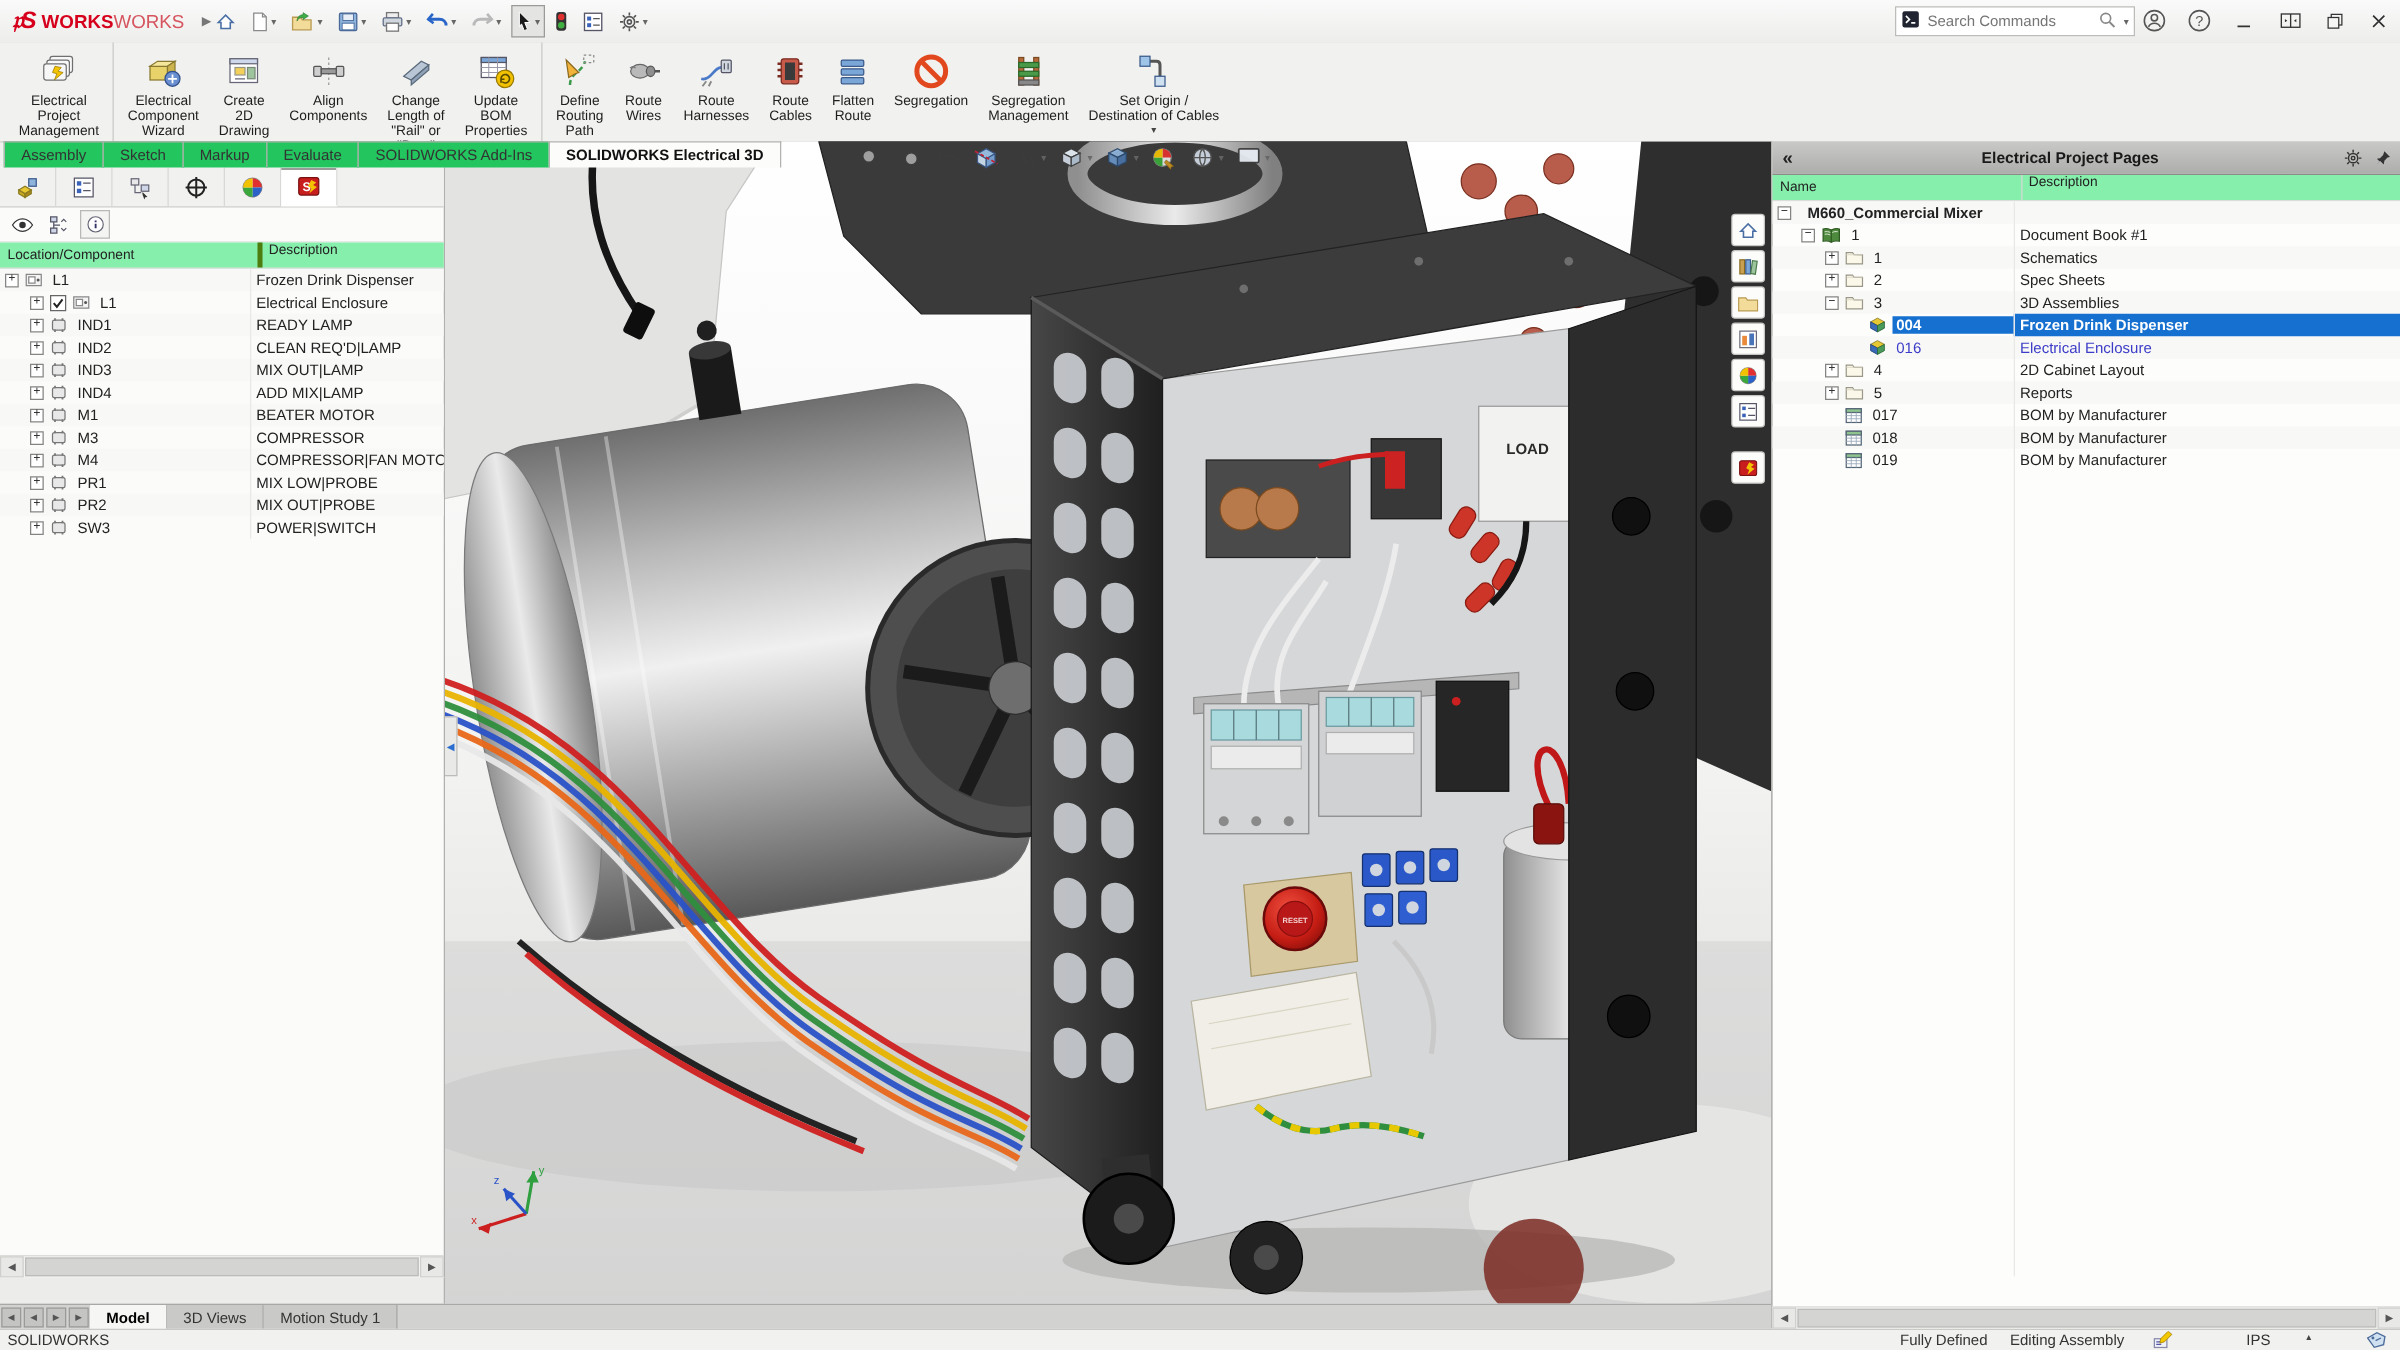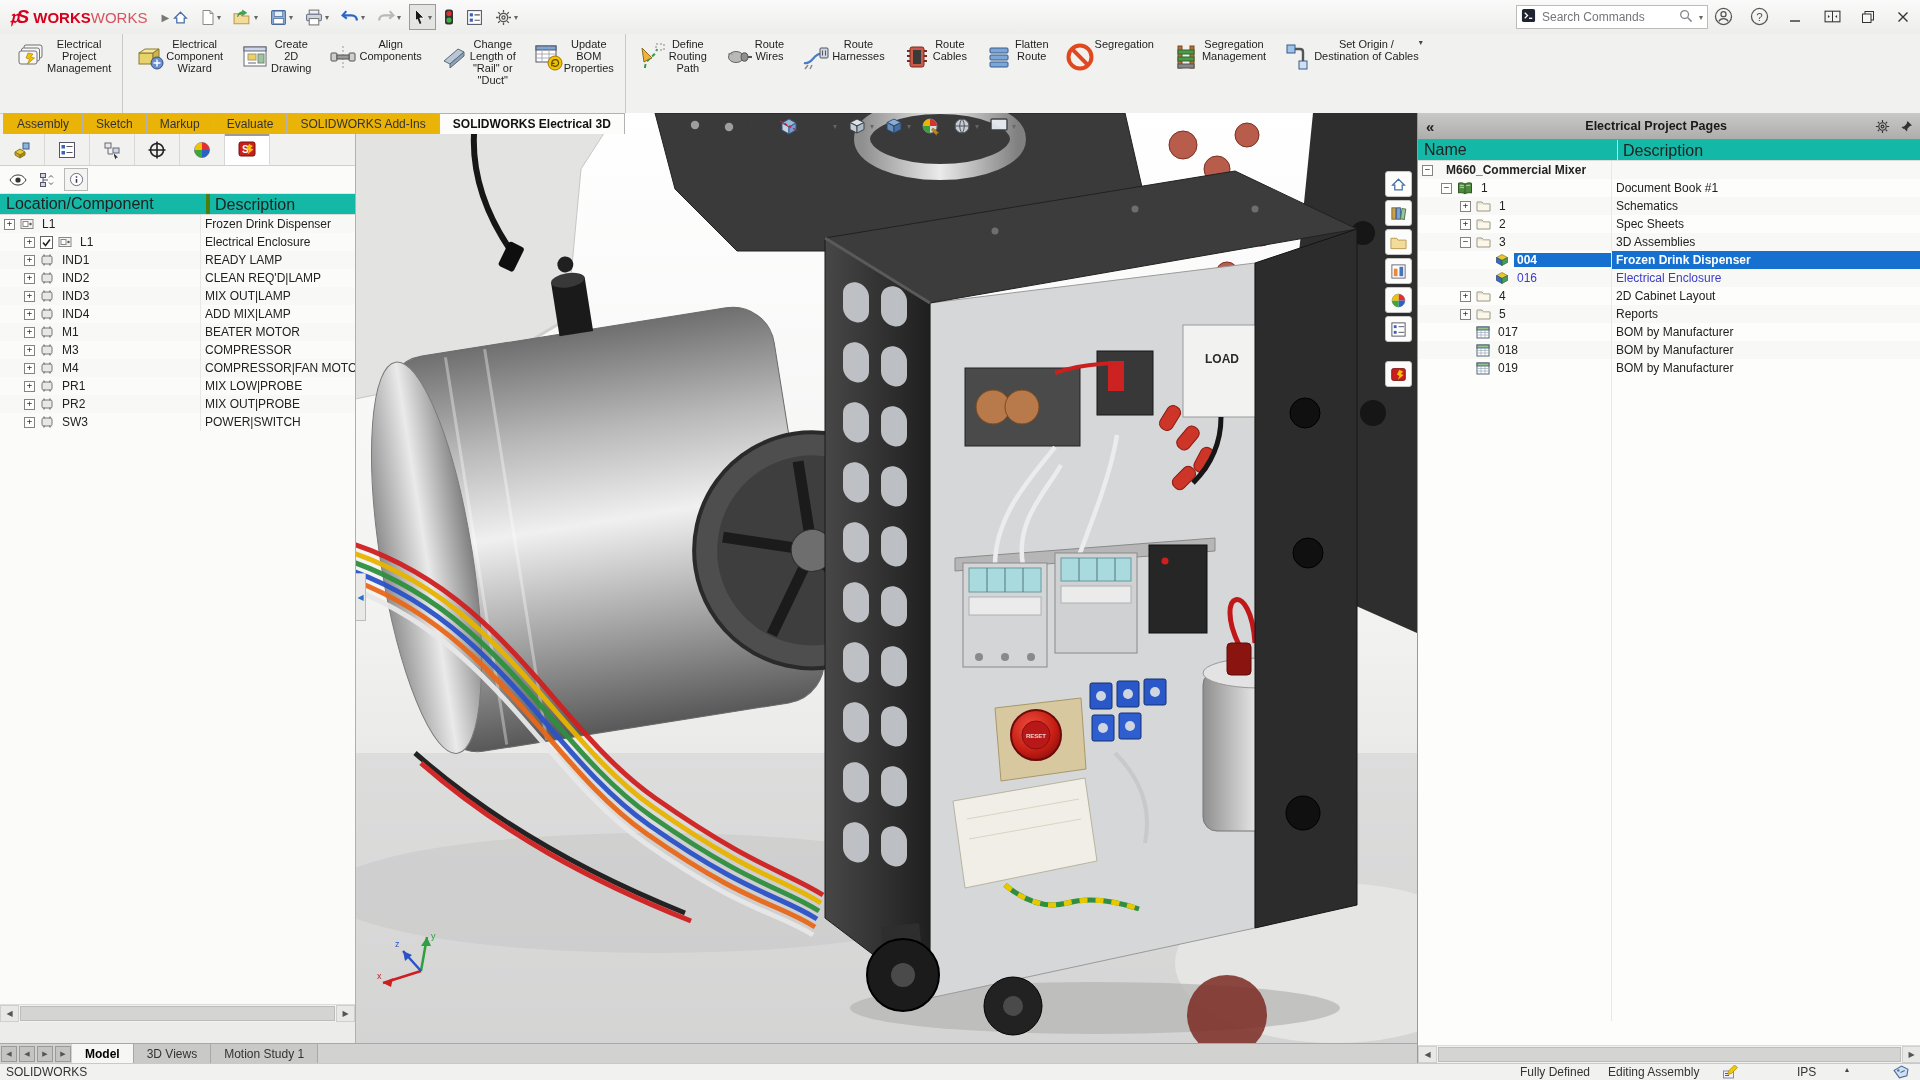--- a/index.html
+++ b/index.html
@@ -21,38 +21,38 @@
   #searchbox{position:absolute;left:1516px;top:5px;width:182px;height:22px;background:#fff;
              border:1px solid #bcbcba;display:flex;align-items:center;padding:0 4px;gap:4px}
   #searchbox input{border:none;outline:none;flex:1;font-size:12px;color:#14532d;width:100px;
                    font-family:"Liberation Sans","DejaVu Sans",sans-serif;background:transparent}
   .win-ctl{position:absolute;top:0;width:34px;height:33px;display:flex;align-items:center;justify-content:center}
   
   #ribbon{left:0;top:34px;width:1920px;height:79px;background:#f1f1ef;position:absolute;
           display:flex;align-items:stretch;padding-left:4px;border-bottom:1px solid #cfcfcd}
   .rgroup{display:flex;align-items:flex-start;border-right:1px solid #c9c9c7;padding:3px 3px 0 3px}
   .rgroup:last-child{border-right:none}
-  .rbtn{display:flex;flex-direction:row;align-items:flex-start;padding:1px 8px;cursor:default;position:relative}
+  .rbtn{display:flex;flex-direction:column;align-items:center;padding:1px 8px;cursor:default;position:relative}
   .rbtn .ric{height:37px;display:flex;align-items:center}
   .rbtn .rlabel{font-size:11px;line-height:12px;text-align:center;white-space:pre-line;color:#1e1e1e}
   .rbtn .flyout{font-size:8px;color:#444;margin-top:0px}
   
   #tabstrip{position:absolute;left:3px;top:113px;height:21px;display:flex;z-index:6}
-  .rtab{padding:3px 13px 2px 13px;font-size:12px;background:#eab308;border:1px solid #b2b2b0;border-bottom:none;
+  .rtab{padding:3px 13px 2px 13px;font-size:12px;background:#22c55e;border:1px solid #b2b2b0;border-bottom:none;
         color:#333;margin-right:-1px}
   .rtab.active{background:#fcfcfa;font-weight:bold;color:#111}
   
   #lpanel{position:absolute;left:0;top:134px;width:355px;height:888px;background:#fbfbfa;border-right:1px solid #b0b0ae}
   #lp-tabs{display:flex;height:31px;background:#f1f1ef;border-bottom:1px solid #cfcfcd}
   .lp-tab{width:44px;display:flex;align-items:center;justify-content:center;border-right:1px solid #d8d8d6}
   .lp-tab.active{background:#ffffff;border-bottom:1px solid #fff;box-shadow:inset 0 2px 0 #9a9a98}
   #lp-toolbar{height:27px;display:flex;align-items:center;gap:5px;padding-left:6px;border-bottom:1px solid #e4e4e2}
   .lp-tool{display:flex;align-items:center;justify-content:center;width:22px;height:21px;border:1px solid transparent}
   .lp-tool.framed{border:1px solid #b8b8b6;background:#f4f4f2}
-  .tree-head{height:20px;display:flex;font-size:16px;color:#222;background:#14b8a6;border-bottom:1px solid #dcdcda;align-items:flex-end}
+  .tree-head{height:20px;display:flex;font-size:11px;color:#222;background:#86efac;border-bottom:1px solid #dcdcda;align-items:flex-start}
   .tree-body{position:relative}
   .colline{position:absolute;top:0;bottom:0;width:1px;background:#e8e8e6;pointer-events:none}
   .trow{display:flex;height:18px;align-items:center;white-space:nowrap}
   .trow:nth-child(even){background:#f8f8f7}
   .tname{display:flex;align-items:center;height:100%;overflow:hidden}
   .tdesc{flex:1;height:100%;display:flex;align-items:center;padding-left:5px;overflow:hidden}
   .ebox{width:9px;height:9px;border:1px solid #848482;background:#fff;font-size:9px;line-height:7px;
         text-align:center;color:#333;margin-right:5px;flex:none;font-family:"DejaVu Sans Mono",monospace}
   .espace{width:16px;flex:none}
   .cbox{width:11px;height:11px;border:1px solid #666;background:#fff;margin-right:5px;flex:none;

